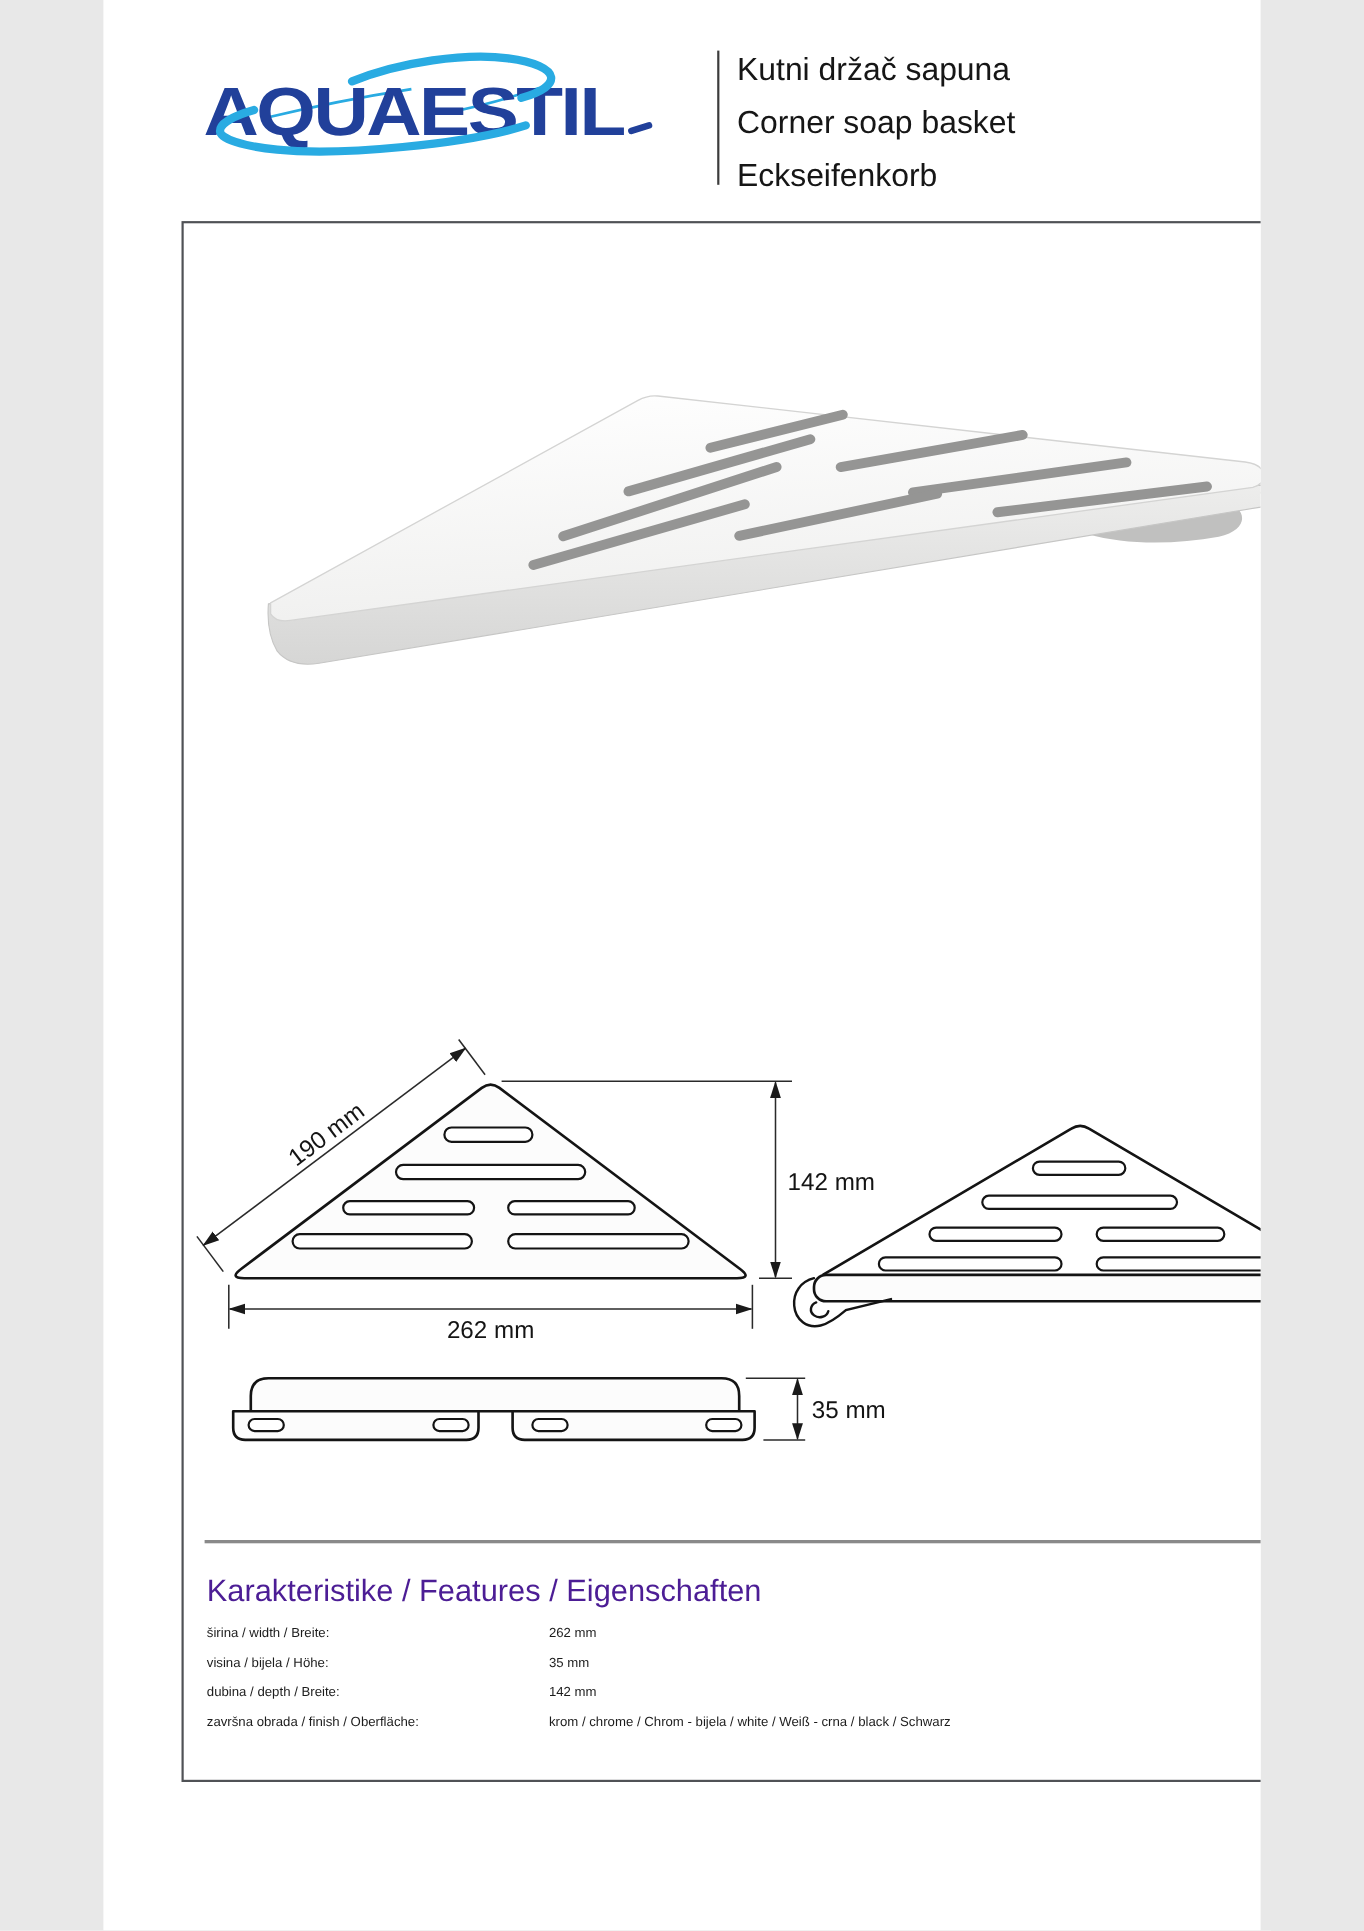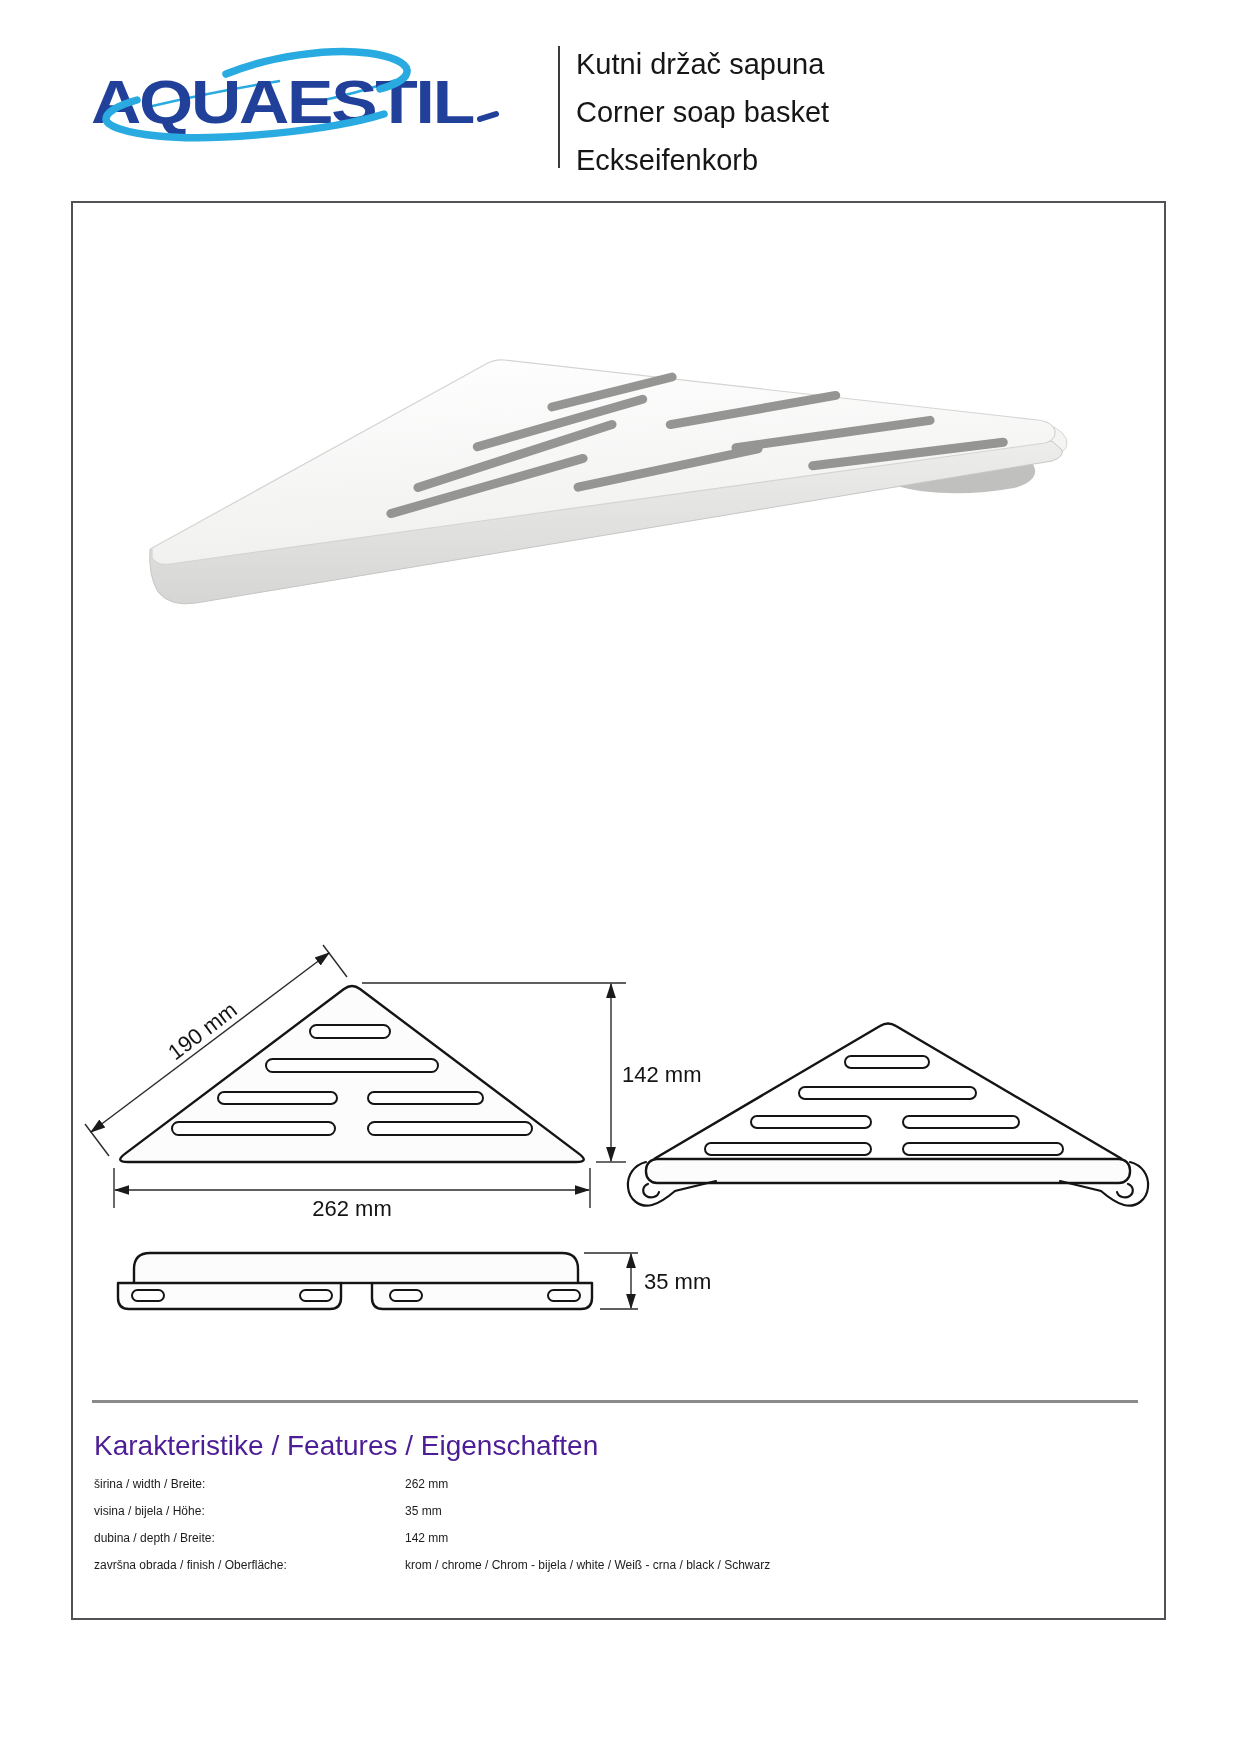--- a/index.html
+++ b/index.html
@@ -1,18 +1,18 @@
 <!DOCTYPE html>
 <html><head>
 <meta charset="utf-8">
 <style>
   html,body{margin:0;padding:0;background:#e8e8e8;}
   .page{
     position:relative;
-    width:1240px;height:1755px;
+    width:1052px;height:1755px;
     margin:0 auto;
     background:#ffffff;
     font-family:"Liberation Sans","DejaVu Sans",sans-serif;
     color:#1c1c1c;
     overflow:hidden;
   }
   .logo-svg{position:absolute;left:78px;top:22px;width:432px;height:132px;}
   .header-divider{position:absolute;left:558px;top:46px;width:2px;height:122px;background:#3c3c3c;}
   .titles{position:absolute;left:576px;top:40px;}
   .title-line{font-size:29px;line-height:48px;color:#161616;white-space:nowrap;}

